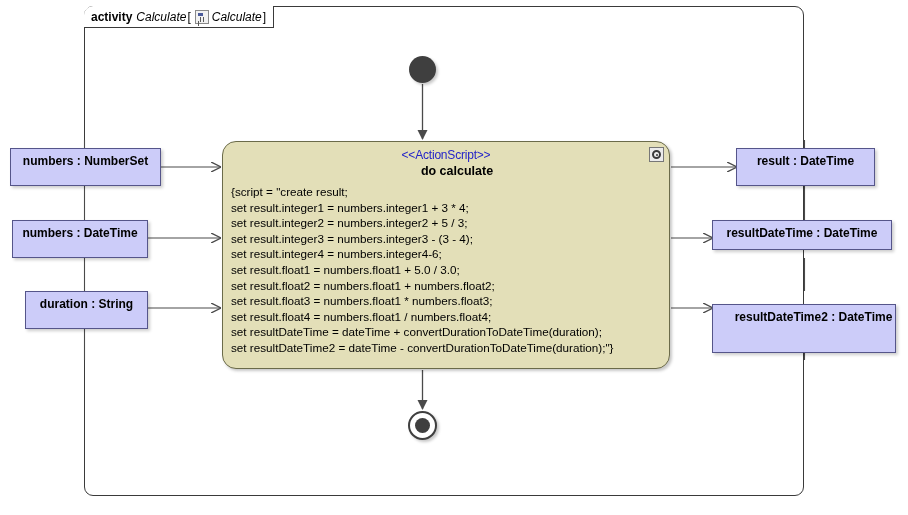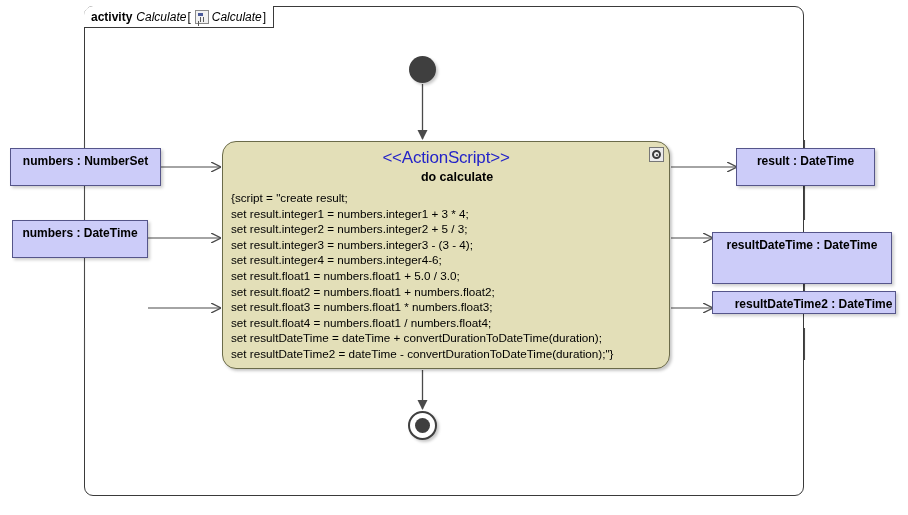--- a/index.html
+++ b/index.html
@@ -95,21 +95,21 @@
     height: 228px;
     background: #e3dfb8;
     border: 1px solid #6b6b4a;
     border-radius: 14px;
     box-sizing: border-box;
     box-shadow: 2px 2px 3px rgba(0,0,0,0.22);
   }
   .stereotype {
     text-align: center;
     color: #2323c8;
-    font-size: 17px;
+    font-size: 12px;
     margin-top: 6px;
     letter-spacing: -0.2px;
   }
   .action-title {
     text-align: center;
     font-weight: bold;
     font-size: 12.5px;
     color: #000;
     margin-top: 2px;
     padding-left: 22px;
@@ -277,26 +277,29 @@
 set resultDateTime = dateTime + convertDurationToDateTime(duration);
 set resultDateTime2 = dateTime - convertDurationToDateTime(duration);"}</div>
   </div>
 
   <div class="pin" style="left:10px; top:148px; width:151px; height:38px;">
     <span>numbers : NumberSet</span>
   </div>
   <div class="pin" style="left:12px; top:220px; width:136px; height:38px;">
     <span>numbers : DateTime</span>
   </div>
+  <div class="pin" style="left:25px; top:291px; width:123px; height:38px;">
+    <span>duration : String</span>
+  </div>
 
   <div class="pin" style="left:736px; top:148px; width:139px; height:38px;">
     <span>result : DateTime</span>
   </div>
-  <div class="pin" style="left:712px; top:220px; width:180px; height:52px;margin-top:12px;">
+  <div class="pin" style="left:712px; top:220px; width:180px; height:30px;">
     <span>resultDateTime : DateTime</span>
   </div>
-  <div class="pin" style="left:712px; top:291px; width:184px; height:23px;padding-left:19px;">
+  <div class="pin" style="left:712px; top:304px; width:184px; height:49px;padding-left:19px;">
     <span>resultDateTime2 : DateTime</span>
   </div>
 
   <div class="final-node"></div>
 
 </div>
 
 </body></html>

